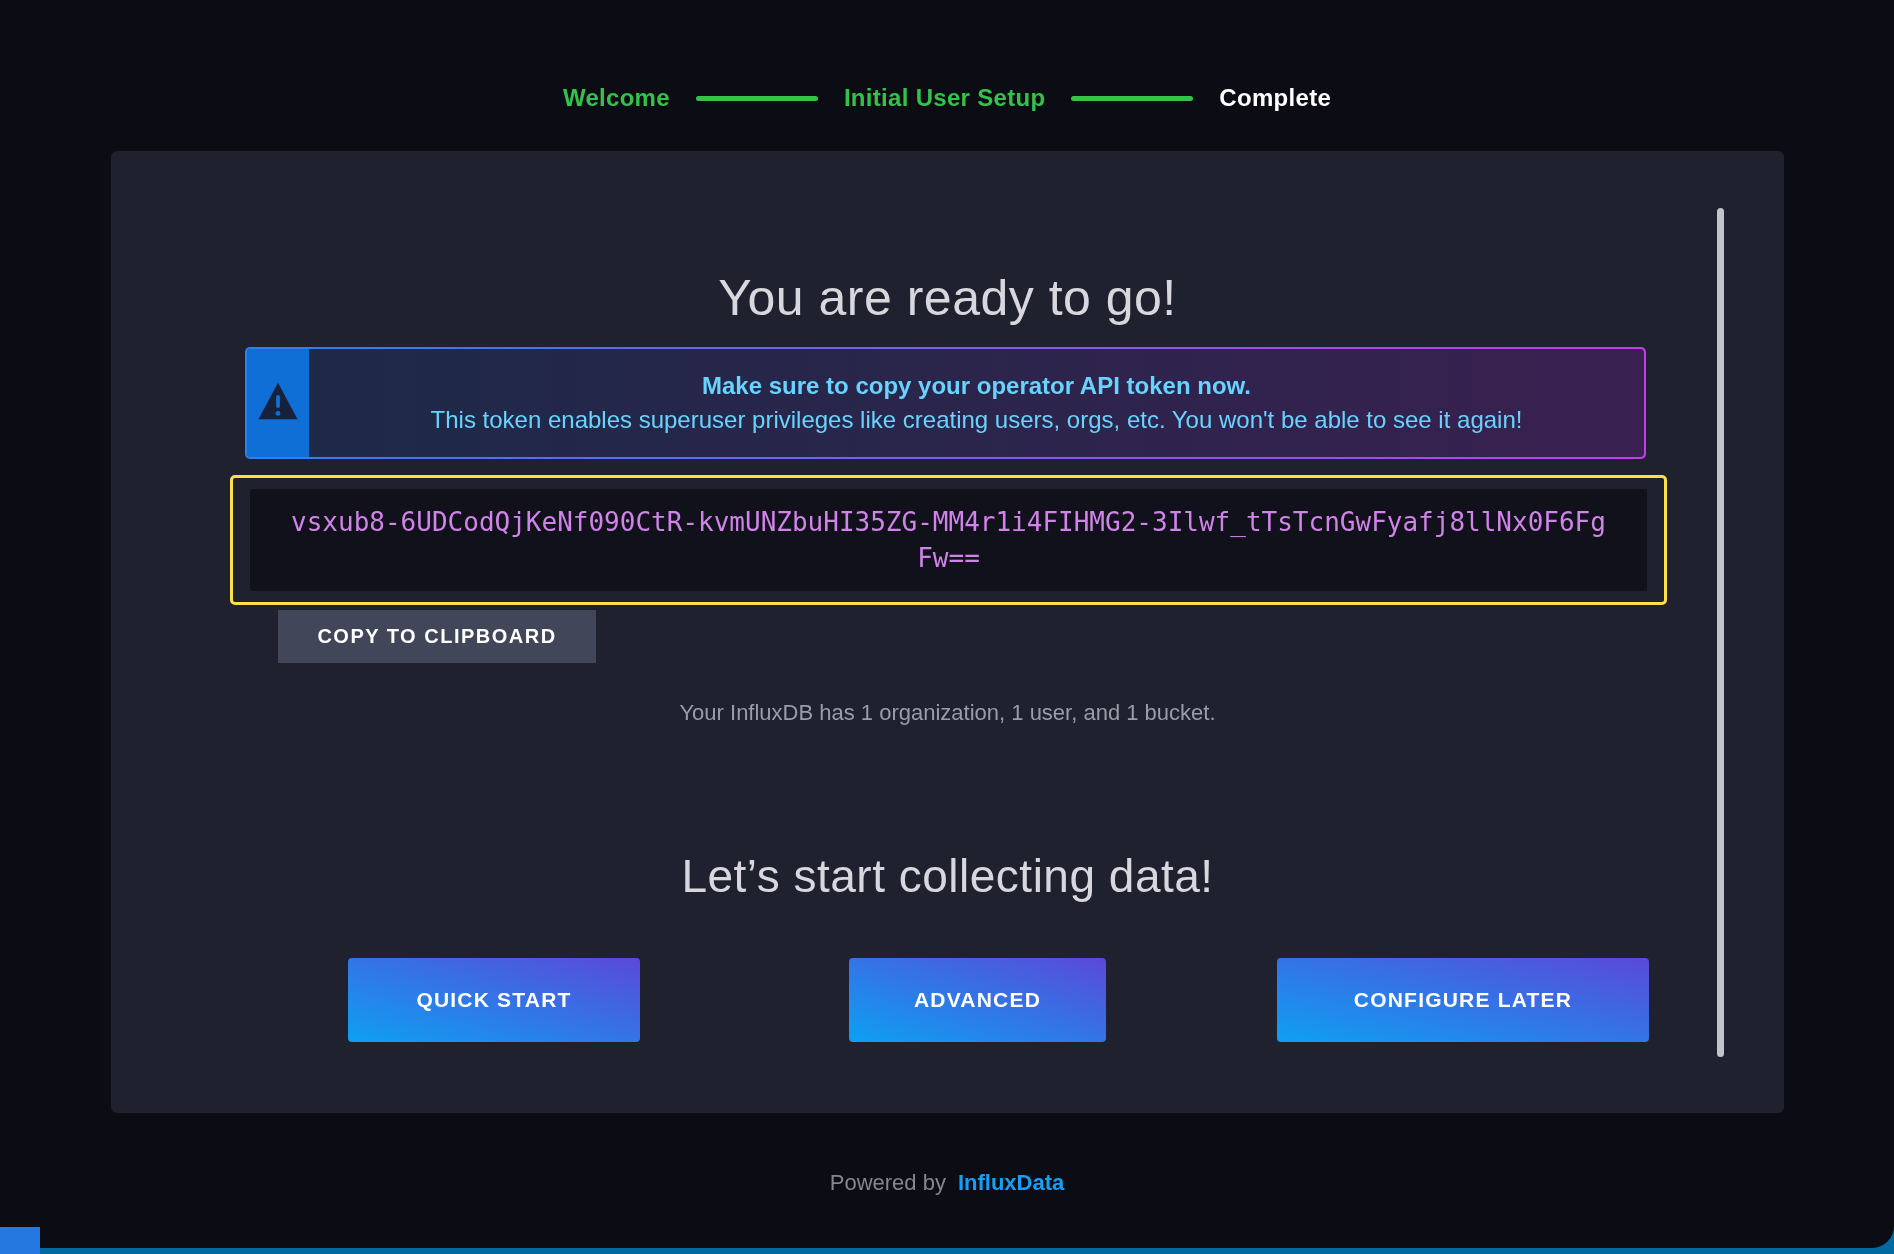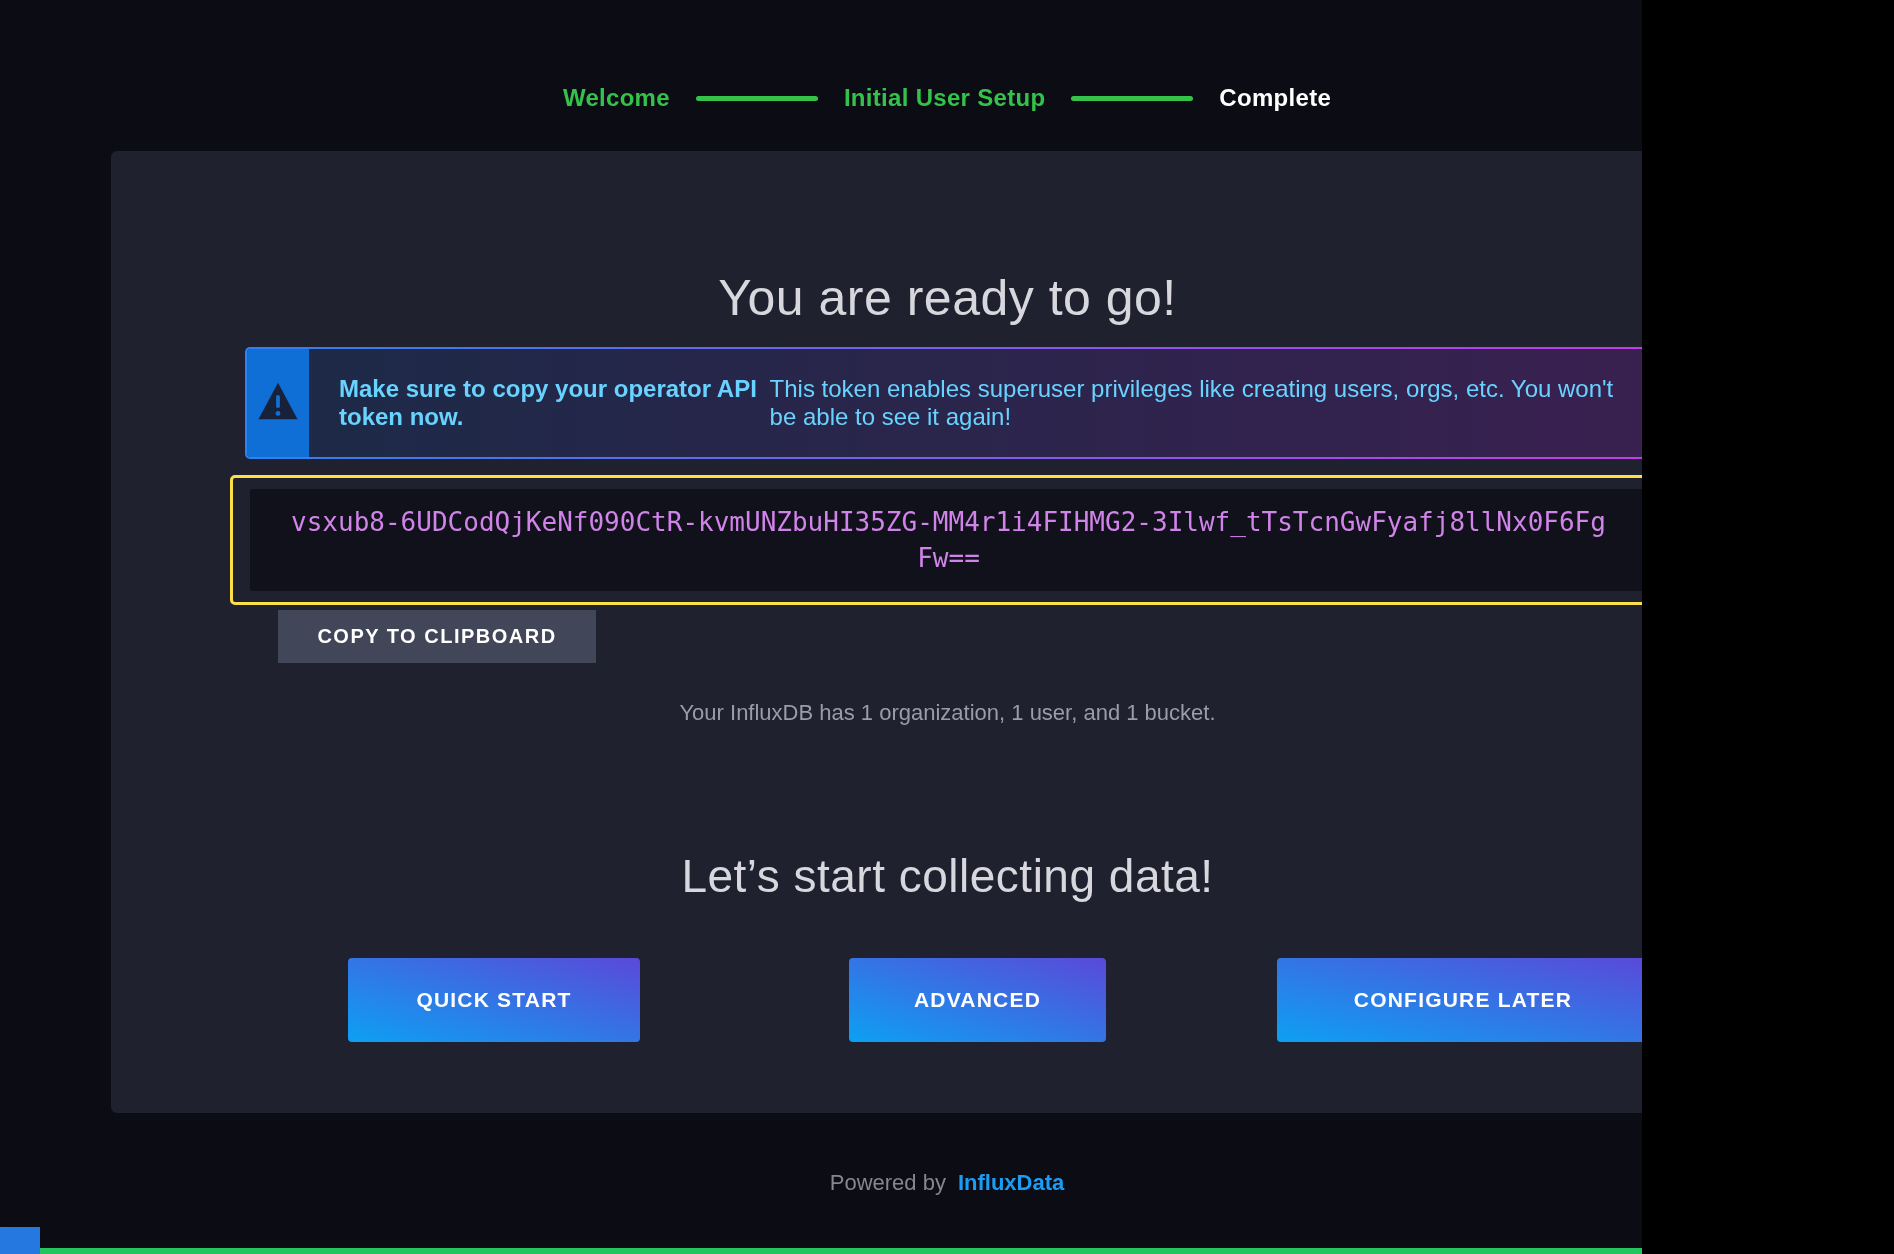--- a/index.html
+++ b/index.html
@@ -1,23 +1,23 @@
 <!DOCTYPE html>
 <html><head>
 <meta charset="utf-8">
 <style>
   * { margin: 0; padding: 0; box-sizing: border-box; }
   html, body { background: #000; }
   body { font-family: "Liberation Sans", sans-serif; }
 
   .frame {
     position: relative;
-    width: 1642px;
+    width: 1894px;
     height: 1254px;
-    background: #22c55e;           
+    background: #0369a1;           
     overflow: hidden;
   }
   .page {
     position: absolute;
     top: 0; left: 0;
     width: 1894px;
     height: 1248px;
     background: #0b0c14;
     border-radius: 0 0 22px 22px;
     overflow: hidden;
@@ -85,21 +85,21 @@
   .warn-icon-box {
     flex: 0 0 62px;
     background: #0f6fd6;
     display: flex;
     align-items: center;
     justify-content: center;
   }
   .warn-text {
     flex: 1;
     display: flex;
-    flex-direction: row;
+    flex-direction: column;
     justify-content: center;
     align-items: center;
     gap: 6px;
     color: #68d3fe;
     padding: 0 30px;
   }
   .warn-headline { font-size: 24px; font-weight: bold; }
   .warn-body { font-size: 24px; }
 
   

